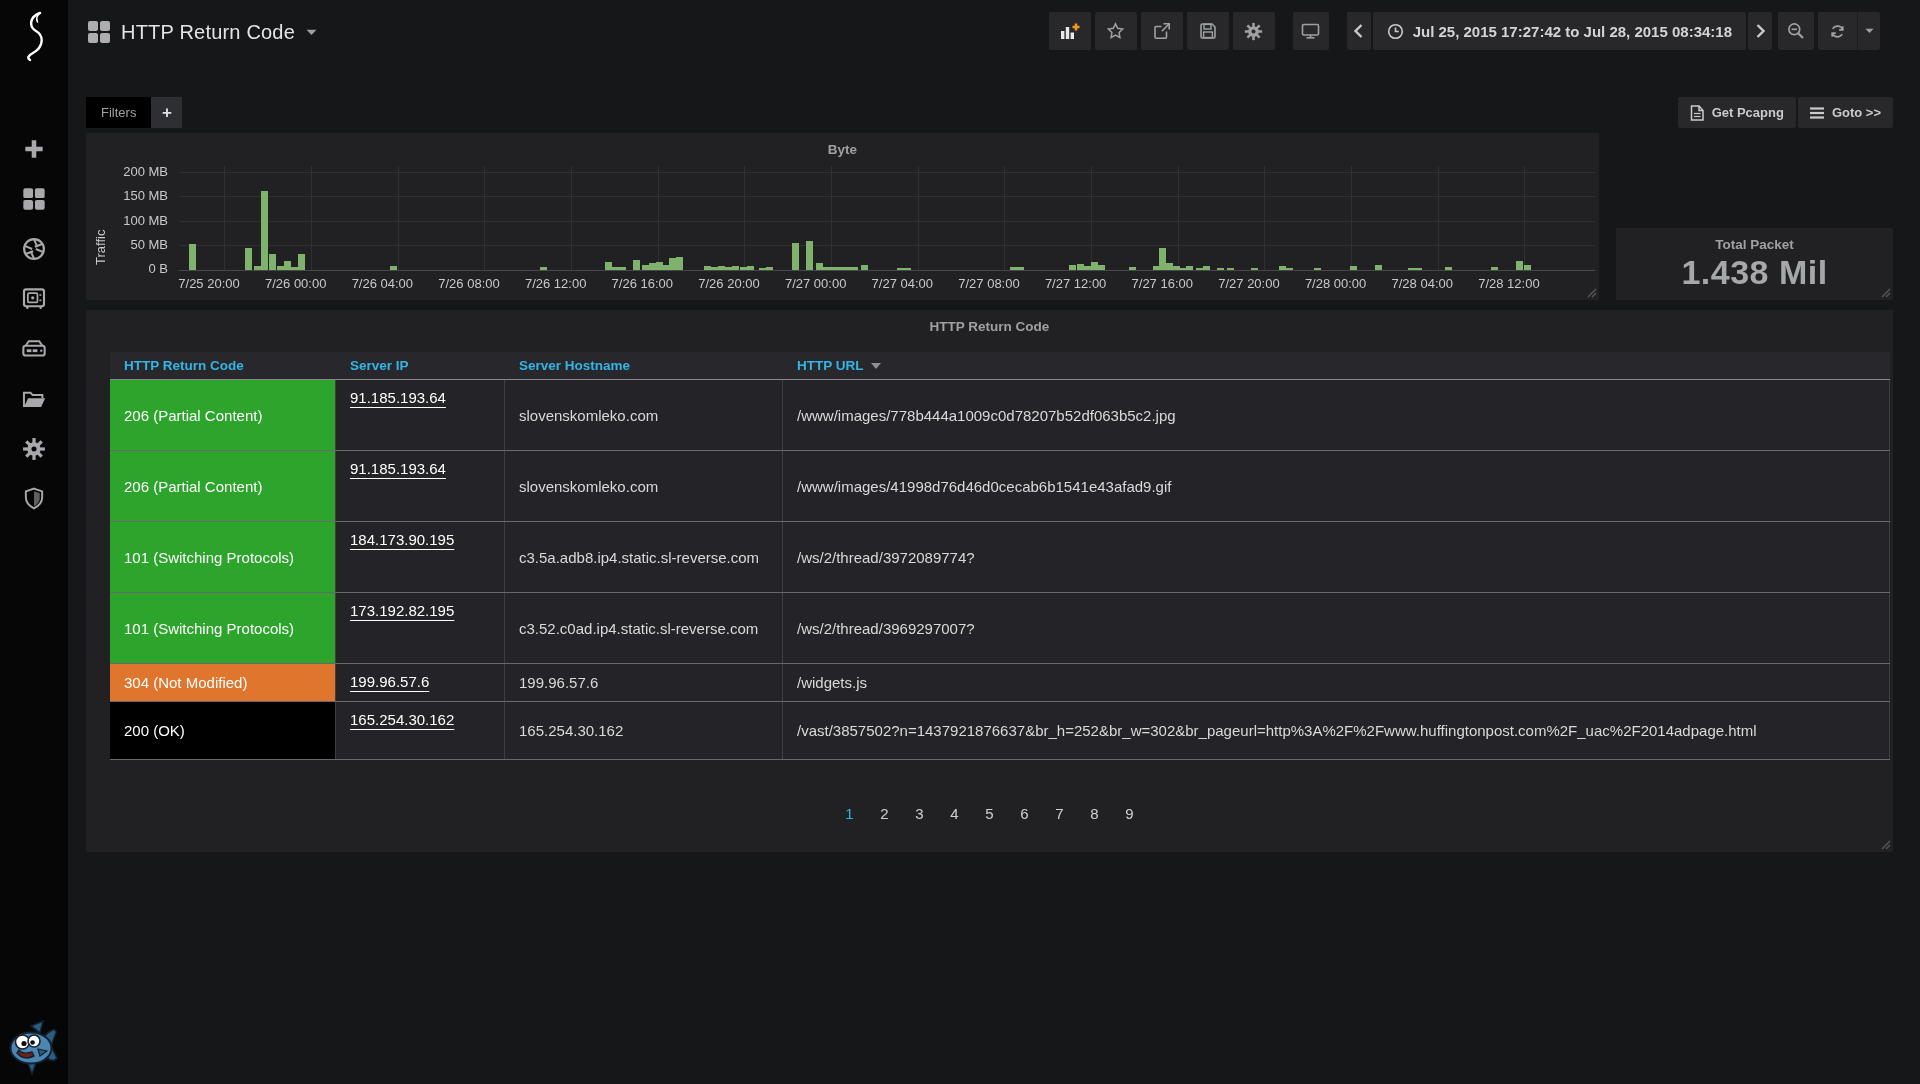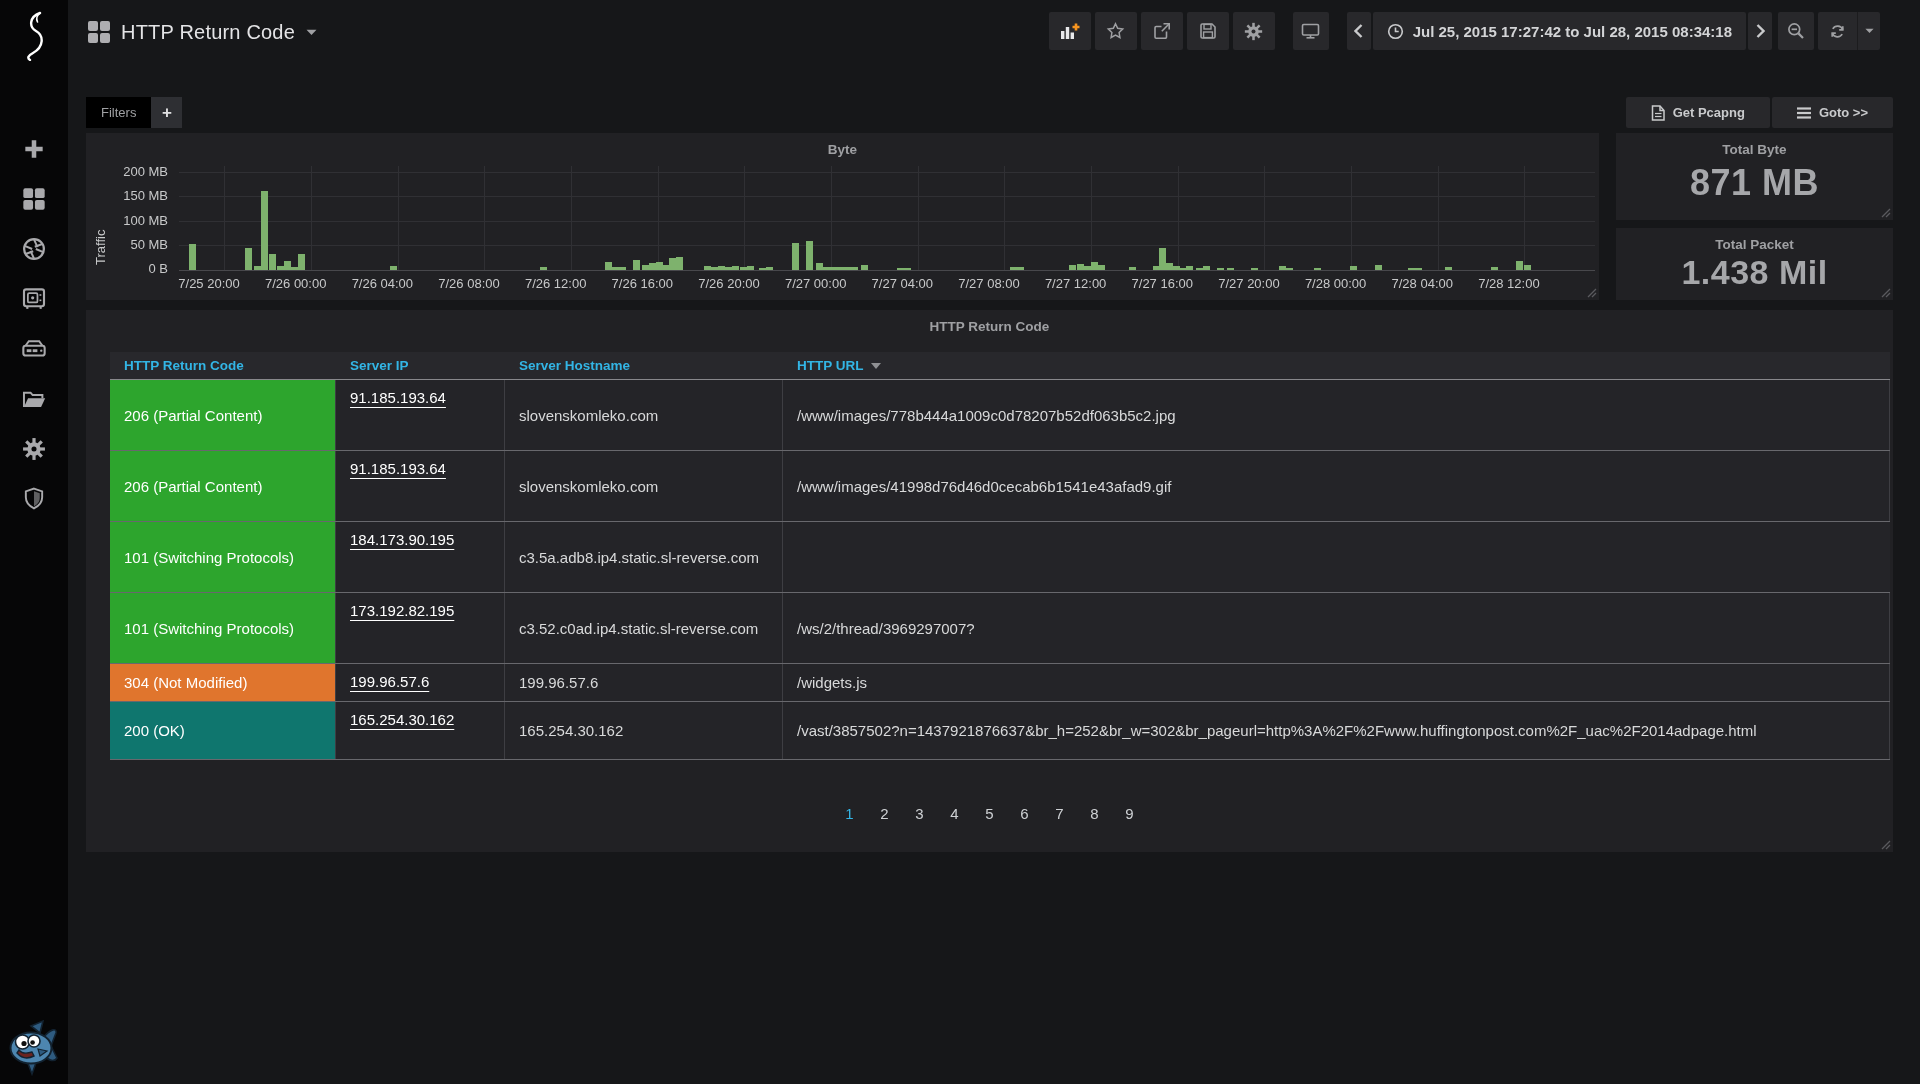--- a/index.html
+++ b/index.html
@@ -28,21 +28,21 @@
   .refresh-group .seg{height:38px;display:flex;align-items:center;justify-content:center;background:none;border:none;cursor:pointer;color:#9fa0a3;}
   .seg.r1{width:40px;border-right:1px solid #1c1c1e;}
   .seg.r2{width:22px;}
 
   
   .filters{position:absolute;left:86px;top:97px;height:31px;display:flex;}
   .filters-label{background:#000000;color:#9fa0a3;font-size:13px;display:flex;align-items:center;padding:0 15px;cursor:pointer;}
   .filters-add{width:31px;background:#2e2f33;color:#e0e0e2;font-size:17px;font-weight:700;display:flex;align-items:center;justify-content:center;border:none;cursor:pointer;}
   .top-right-btns{position:absolute;top:97px;right:27px;display:flex;gap:2px;}
   .tr-btn{height:31px;background:#28282b;border:none;border-radius:2px;color:#c9cacc;font-weight:700;font-size:13px;
-          display:flex;align-items:center;gap:8px;padding:0 25px;cursor:pointer;font-family:"Liberation Sans",sans-serif;}
+          display:flex;align-items:center;gap:8px;padding:0 12px;cursor:pointer;font-family:"Liberation Sans",sans-serif;}
 
   
   .panel{position:absolute;background:#212124;}
   .panel-title{text-align:center;font-size:13.5px;font-weight:700;color:#9fa0a3;padding-top:9px;}
   .chart-panel{left:86px;top:133px;width:1513px;height:167px;}
   .stat1{left:1616px;top:133px;width:277px;height:87px;}
   .stat2{left:1616px;top:228px;width:277px;height:72px;}
   .table-panel{left:86px;top:310px;width:1807px;height:542px;}
   .rsz{position:absolute;right:2px;bottom:2px;width:10px;height:10px;cursor:nwse-resize;}
 
@@ -429,27 +429,20 @@
       <div class="xtick" style="left: 831.586px;">7/27 04:00</div>
       <div class="xtick" style="left: 918.245px;">7/27 08:00</div>
       <div class="xtick" style="left: 1004.9px;">7/27 12:00</div>
       <div class="xtick" style="left: 1091.56px;">7/27 16:00</div>
       <div class="xtick" style="left: 1178.22px;">7/27 20:00</div>
       <div class="xtick" style="left: 1264.88px;">7/28 00:00</div>
       <div class="xtick" style="left: 1351.54px;">7/28 04:00</div>
       <div class="xtick" style="left: 1438.2px;">7/28 12:00</div>
     </section>
 
-  <section class="panel stat1">
-    <div class="panel-title">Total Byte</div>
-    <div class="stat-value">871 MB</div>
-    <svg class="rsz" viewBox="0 0 10 10">
-        <path d="M9 1 L1 9 M9 5 L5 9" stroke="#5a5a5e" stroke-width="1.3"></path>
-      </svg>
-  </section>
   <section class="panel stat2">
     <div class="panel-title">Total Packet</div>
     <div class="stat-value">1.438 Mil</div>
     <svg class="rsz" viewBox="0 0 10 10">
         <path d="M9 1 L1 9 M9 5 L5 9" stroke="#5a5a5e" stroke-width="1.3"></path>
       </svg>
   </section>
 
   <section class="panel table-panel">
     <div class="panel-title">HTTP Return Code</div>
@@ -485,39 +478,40 @@
             </div>
             <div class="td">slovenskomleko.com</div>
             <div class="td">/www/images/41998d76d46d0cecab6b1541e43afad9.gif</div>
           </div>
           <div class="trow" style="height: 71px;">
             <div class="td code" style="background: rgb(45, 165, 45);">101 (Switching Protocols)</div>
             <div class="td ip">
               <a class="ip-link">184.173.90.195</a>
             </div>
             <div class="td">c3.5a.adb8.ip4.static.sl-reverse.com</div>
+            <div class="td">/ws/2/thread/3972089774?</div>
           </div>
           <div class="trow" style="height: 71px;">
             <div class="td code" style="background: rgb(45, 165, 45);">101 (Switching Protocols)</div>
             <div class="td ip">
               <a class="ip-link">173.192.82.195</a>
             </div>
             <div class="td">c3.52.c0ad.ip4.static.sl-reverse.com</div>
             <div class="td">/ws/2/thread/3969297007?</div>
           </div>
           <div class="trow" style="height: 38px;">
             <div class="td code" style="background: rgb(224, 117, 45);">304 (Not Modified)</div>
             <div class="td ip">
               <a class="ip-link">199.96.57.6</a>
             </div>
             <div class="td">199.96.57.6</div>
             <div class="td">/widgets.js</div>
           </div>
           <div class="trow" style="height: 58px;">
-            <div class="td code" style="background: #0f766e;">200 (OK)</div>
+            <div class="td code" style="background: #000000;">200 (OK)</div>
             <div class="td ip">
               <a class="ip-link">165.254.30.162</a>
             </div>
             <div class="td">165.254.30.162</div>
             <div class="td">/vast/3857502?n=1437921876637&amp;br_h=252&amp;br_w=302&amp;br_pageurl=http%3A%2F%2Fwww.huffingtonpost.com%2F_uac%2F2014adpage.html</div>
           </div>
         </div>
     </div>
     <div class="pagination">
         <div class="page active">1</div>

